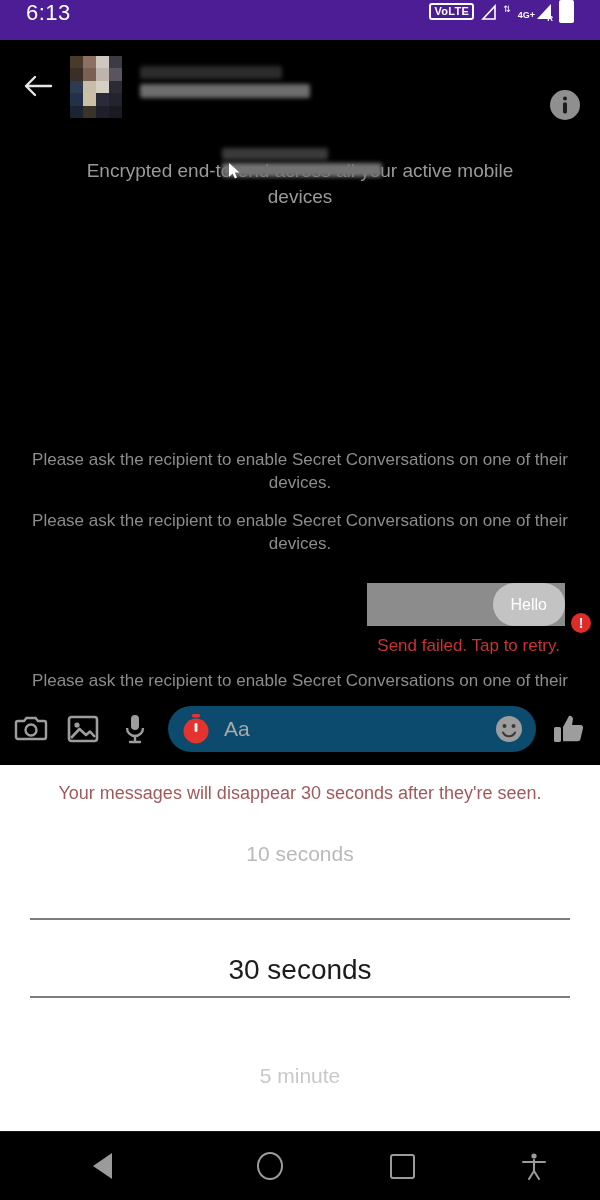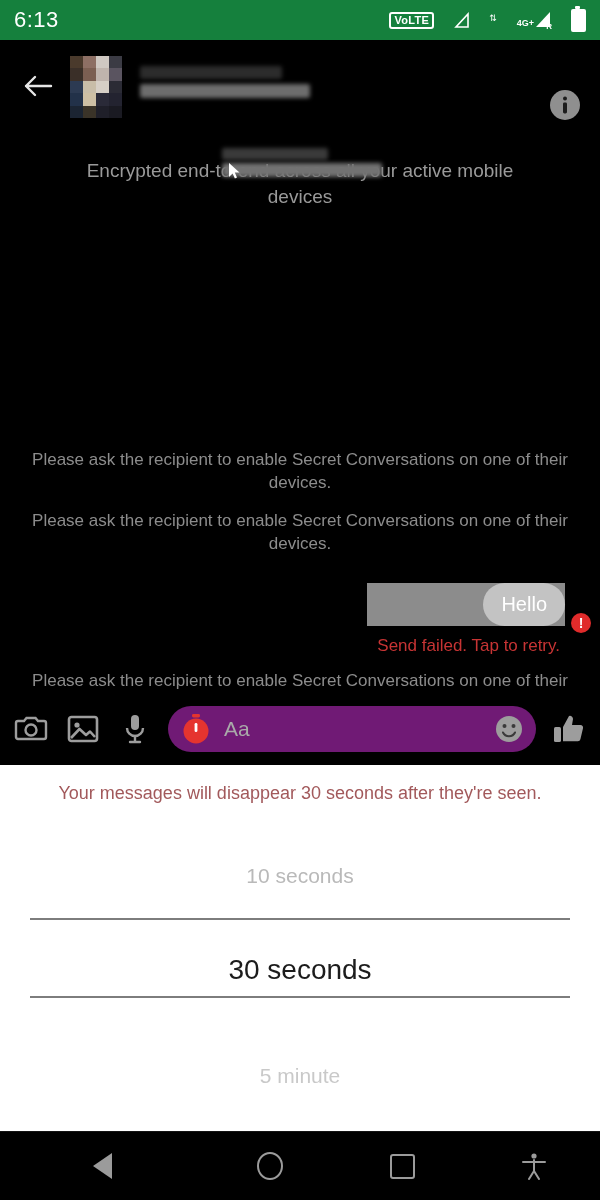--- a/index.html
+++ b/index.html
@@ -8,26 +8,26 @@
     background:#000;
     font-family:"Liberation Sans", sans-serif;
     overflow:hidden;
     position:relative;
   }
   .phone{width:600px;height:1200px;position:relative;background:#000;}
 
   
   .statusbar{
     height:40px;width:100%;
-    display:flex;align-items:center;justify-content:space-between;
-    padding:0 14px;box-sizing:border-box;
-    background:#15803d;
+    display:flex;align-items:flex-start;justify-content:space-between;
+    padding:0 26px;box-sizing:border-box;
+    background:#4c1d95;
   }
   .status-time{color:#fff;font-size:22px;letter-spacing:0.5px;}
-  .status-icons{display:flex;align-items:center;gap:20px;}
+  .status-icons{display:flex;align-items:center;gap:7px;}
   .volte{
     border:2px solid #fff;border-radius:3px;
     color:#fff;font-size:11px;font-weight:bold;
     padding:1px 3px;line-height:1;letter-spacing:0.3px;
   }
   .tri-outline{
     width:15px;height:16px;position:relative;
   }
   .tri-outline svg{display:block;}
   .data-group{display:flex;align-items:flex-end;gap:1px;position:relative;}
@@ -73,21 +73,21 @@
     padding:0 18px;box-sizing:border-box;
   }
   .row-out{position:relative;}
   .bubble-highlight{
     position:absolute;right:35px;
     width:198px;height:43px;background:#8c8c8c;
   }
   .bubble{
     position:absolute;right:35px;
     background:#c3c3c3;color:#fff;
-    font-size:20px;line-height:43px;
+    font-size:16px;line-height:43px;
     border-radius:22px;
     padding:0 18px;height:43px;box-sizing:border-box;
     min-width:60px;text-align:center;
   }
   .err-dot{
     position:absolute;right:9px;
     width:20px;height:20px;border-radius:50%;
     background:#e02b2b;color:#fff;
     font-size:14px;font-weight:bold;line-height:20px;text-align:center;
   }
@@ -97,42 +97,42 @@
   }
 
   
   .composer{
     position:absolute;left:0;top:693px;width:600px;height:72px;
     display:flex;align-items:center;background:#000;
     padding:0 12px;box-sizing:border-box;gap:14px;
   }
   .cicon{width:38px;height:38px;display:flex;align-items:center;justify-content:center;flex:0 0 auto;}
   .input-pill{
-    flex:1 1 auto;height:46px;background:#701a75;border-radius:23px;
+    flex:1 1 auto;height:46px;background:#0c4a6e;border-radius:23px;
     display:flex;align-items:center;padding:0 12px;box-sizing:border-box;gap:12px;
   }
   .timer-btn{width:32px;height:32px;flex:0 0 auto;}
   .placeholder{color:#a9a9a9;font-size:21px;flex:1 1 auto;}
   .emoji{width:30px;height:30px;flex:0 0 auto;}
 
   
   .picker{
     position:absolute;left:0;top:765px;width:600px;height:432px;
     background:#fff;box-sizing:border-box;
   }
   .picker-note{
     text-align:center;color:#a2595b;font-size:18px;
     padding-top:18px;
   }
   .wheel{position:relative;margin-top:26px;height:290px;}
   .opt{
     text-align:center;font-size:21px;
     position:absolute;width:100%;
   }
-  .opt.prev{color:#b9b9b9;top:12px;margin-top:22px;}
+  .opt.prev{color:#b9b9b9;top:12px;}
   .opt.sel{color:#1c1c1c;top:124px;font-size:28px;}
   .opt.next{color:#c9c9c9;top:234px;}
   .wheel-line{
     position:absolute;left:30px;width:540px;height:2px;background:#7d7d7d;
   }
   .wheel-line.top{top:88px;}
   .wheel-line.bot{top:166px;}
   .picker-bottom-border{
     position:absolute;left:0;bottom:0;width:100%;height:1px;background:#e3e3e3;
   }

